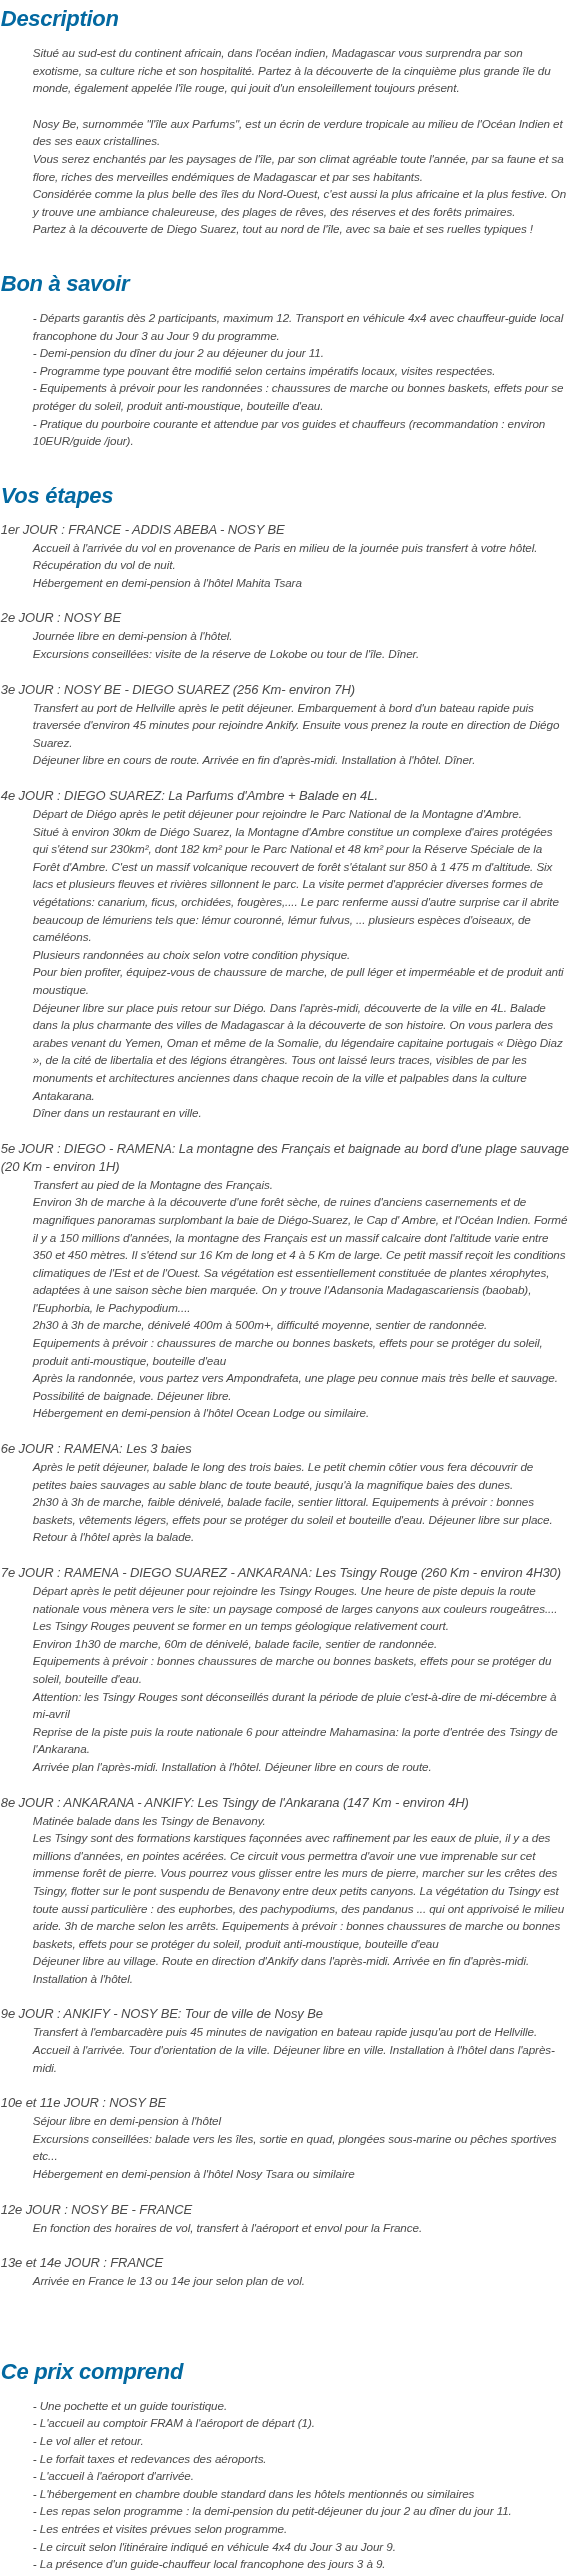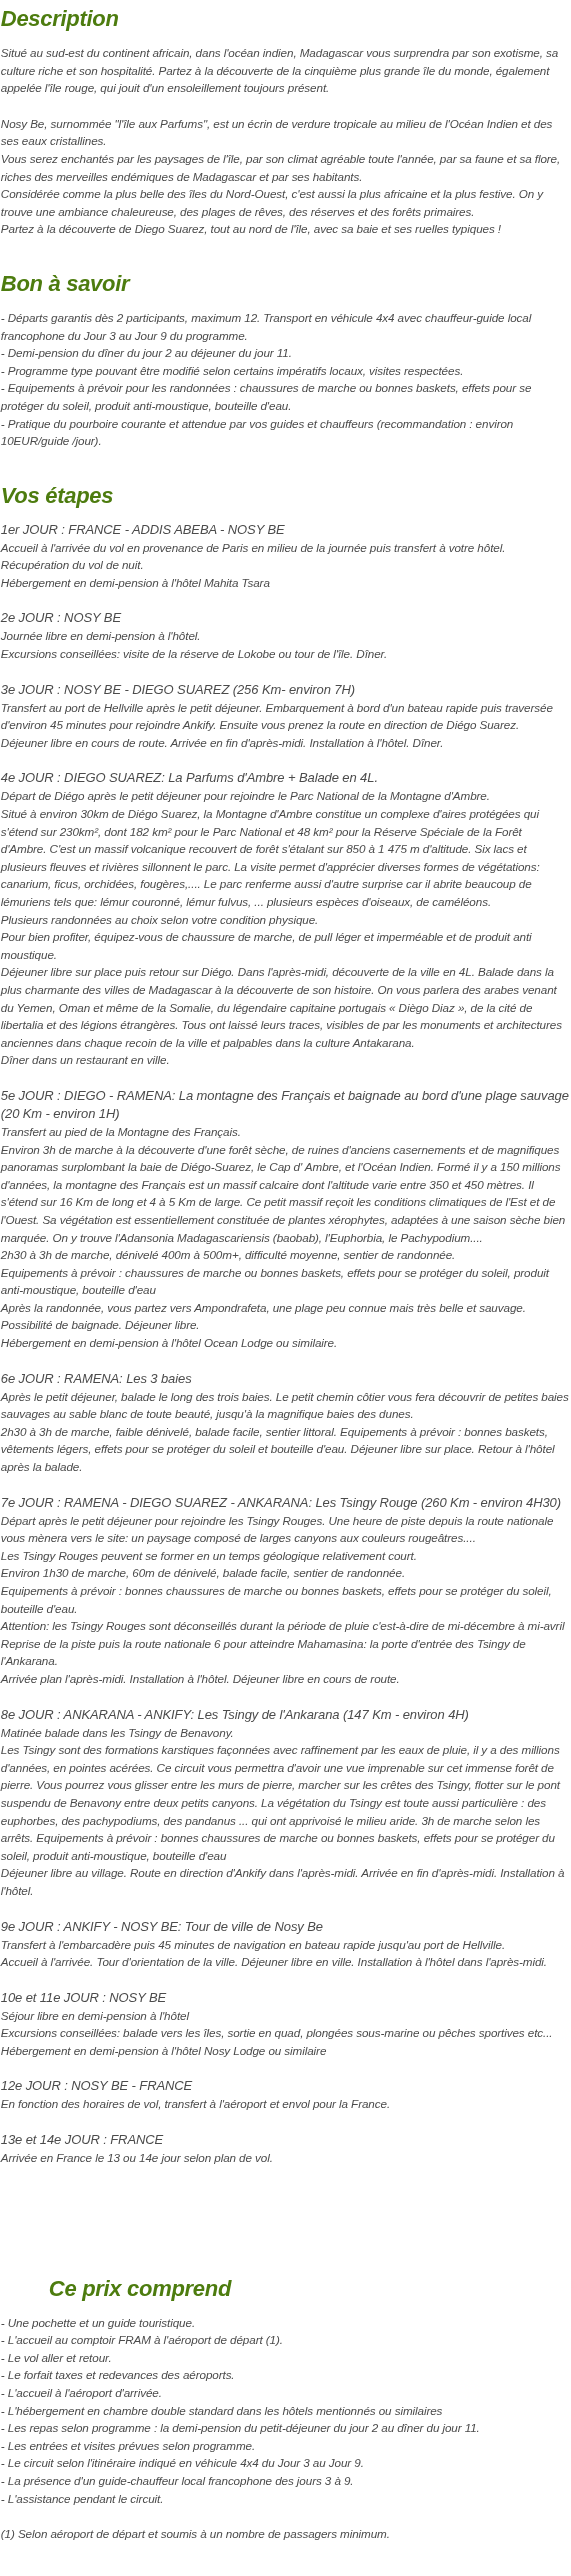--- a/index.html
+++ b/index.html
@@ -17,41 +17,41 @@
   main.doc {
     padding: 4.5px 1.5px 27px 0.8px;
   }
   .section-heading {
     font-family: "Liberation Sans", sans-serif;
     font-style: italic;
     font-weight: bold;
     font-size: 22px;
     line-height: 26px;
     letter-spacing: -0.3px;
-    color: #4d7c0f;
+    color: #0369a1;
     margin: 33px 0 12px 0;
   }
   .section:first-child .section-heading {
     margin-top: 1.5px;
   }
   .section--gap-lg .section-heading {
-    margin-top: 109px;
-    padding-left: 48px;
+    margin-top: 69px;
   }
   .block {
     margin: 0 0 18px 0;
   }
   .block:last-child {
     margin-bottom: 0;
   }
   p.line {
     margin: 0;
     font-size: 11.7px;
     line-height: 17.6px;
     letter-spacing: -0.1px;
+    padding-left: 32px;
   }
   p.day-title {
     margin: 0;
     font-size: 13px;
     line-height: 18px;
     letter-spacing: -0.1px;
     font-style: italic;
   }
 </style>
 </head>
@@ -138,21 +138,21 @@
       </div>
       <div class="block">
         <p class="day-title">9e JOUR : ANKIFY - NOSY BE: Tour de ville de Nosy Be</p>
         <p class="line">Transfert à l'embarcadère puis 45 minutes de navigation en bateau rapide jusqu'au port de Hellville.</p>
         <p class="line">Accueil à l'arrivée. Tour d'orientation de la ville. Déjeuner libre en ville. Installation à l'hôtel dans l'après-midi.</p>
       </div>
       <div class="block">
         <p class="day-title">10e et 11e JOUR : NOSY BE</p>
         <p class="line">Séjour libre en demi-pension à l'hôtel</p>
         <p class="line">Excursions conseillées: balade vers les îles, sortie en quad, plongées sous-marine ou pêches sportives etc...</p>
-        <p class="line">Hébergement en demi-pension à l'hôtel Nosy Lodge ou similaire</p>
+        <p class="line">Hébergement en demi-pension à l'hôtel Nosy Tsara ou similaire</p>
       </div>
       <div class="block">
         <p class="day-title">12e JOUR : NOSY BE - FRANCE</p>
         <p class="line">En fonction des horaires de vol, transfert à l'aéroport et envol pour la France.</p>
       </div>
       <div class="block">
         <p class="day-title">13e et 14e JOUR : FRANCE</p>
         <p class="line">Arrivée en France le 13 ou 14e jour selon plan de vol.</p>
       </div>
     </section>

